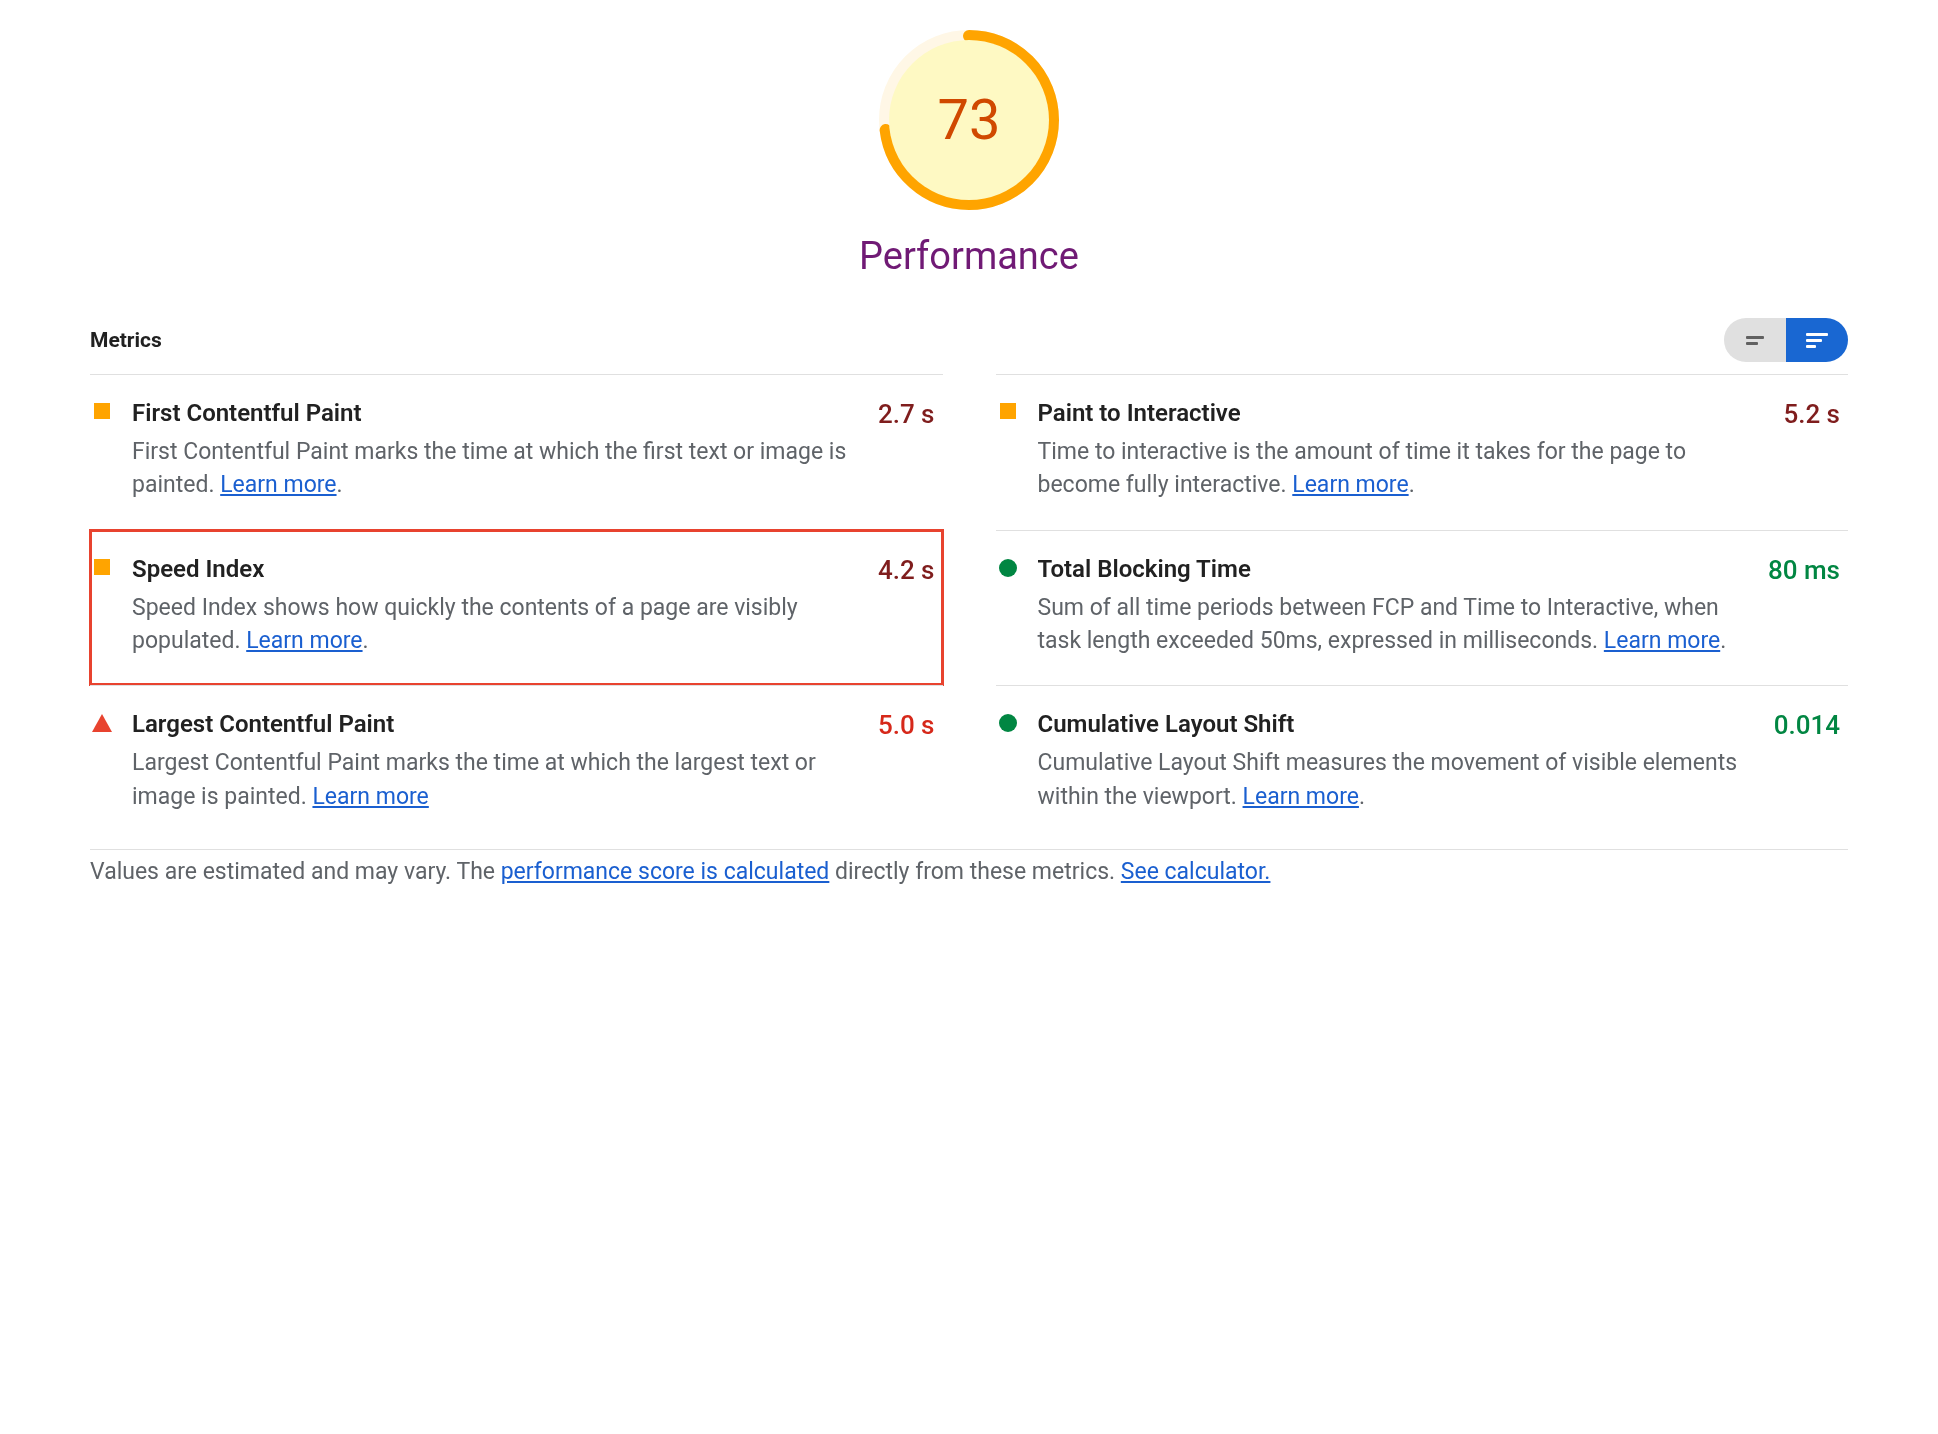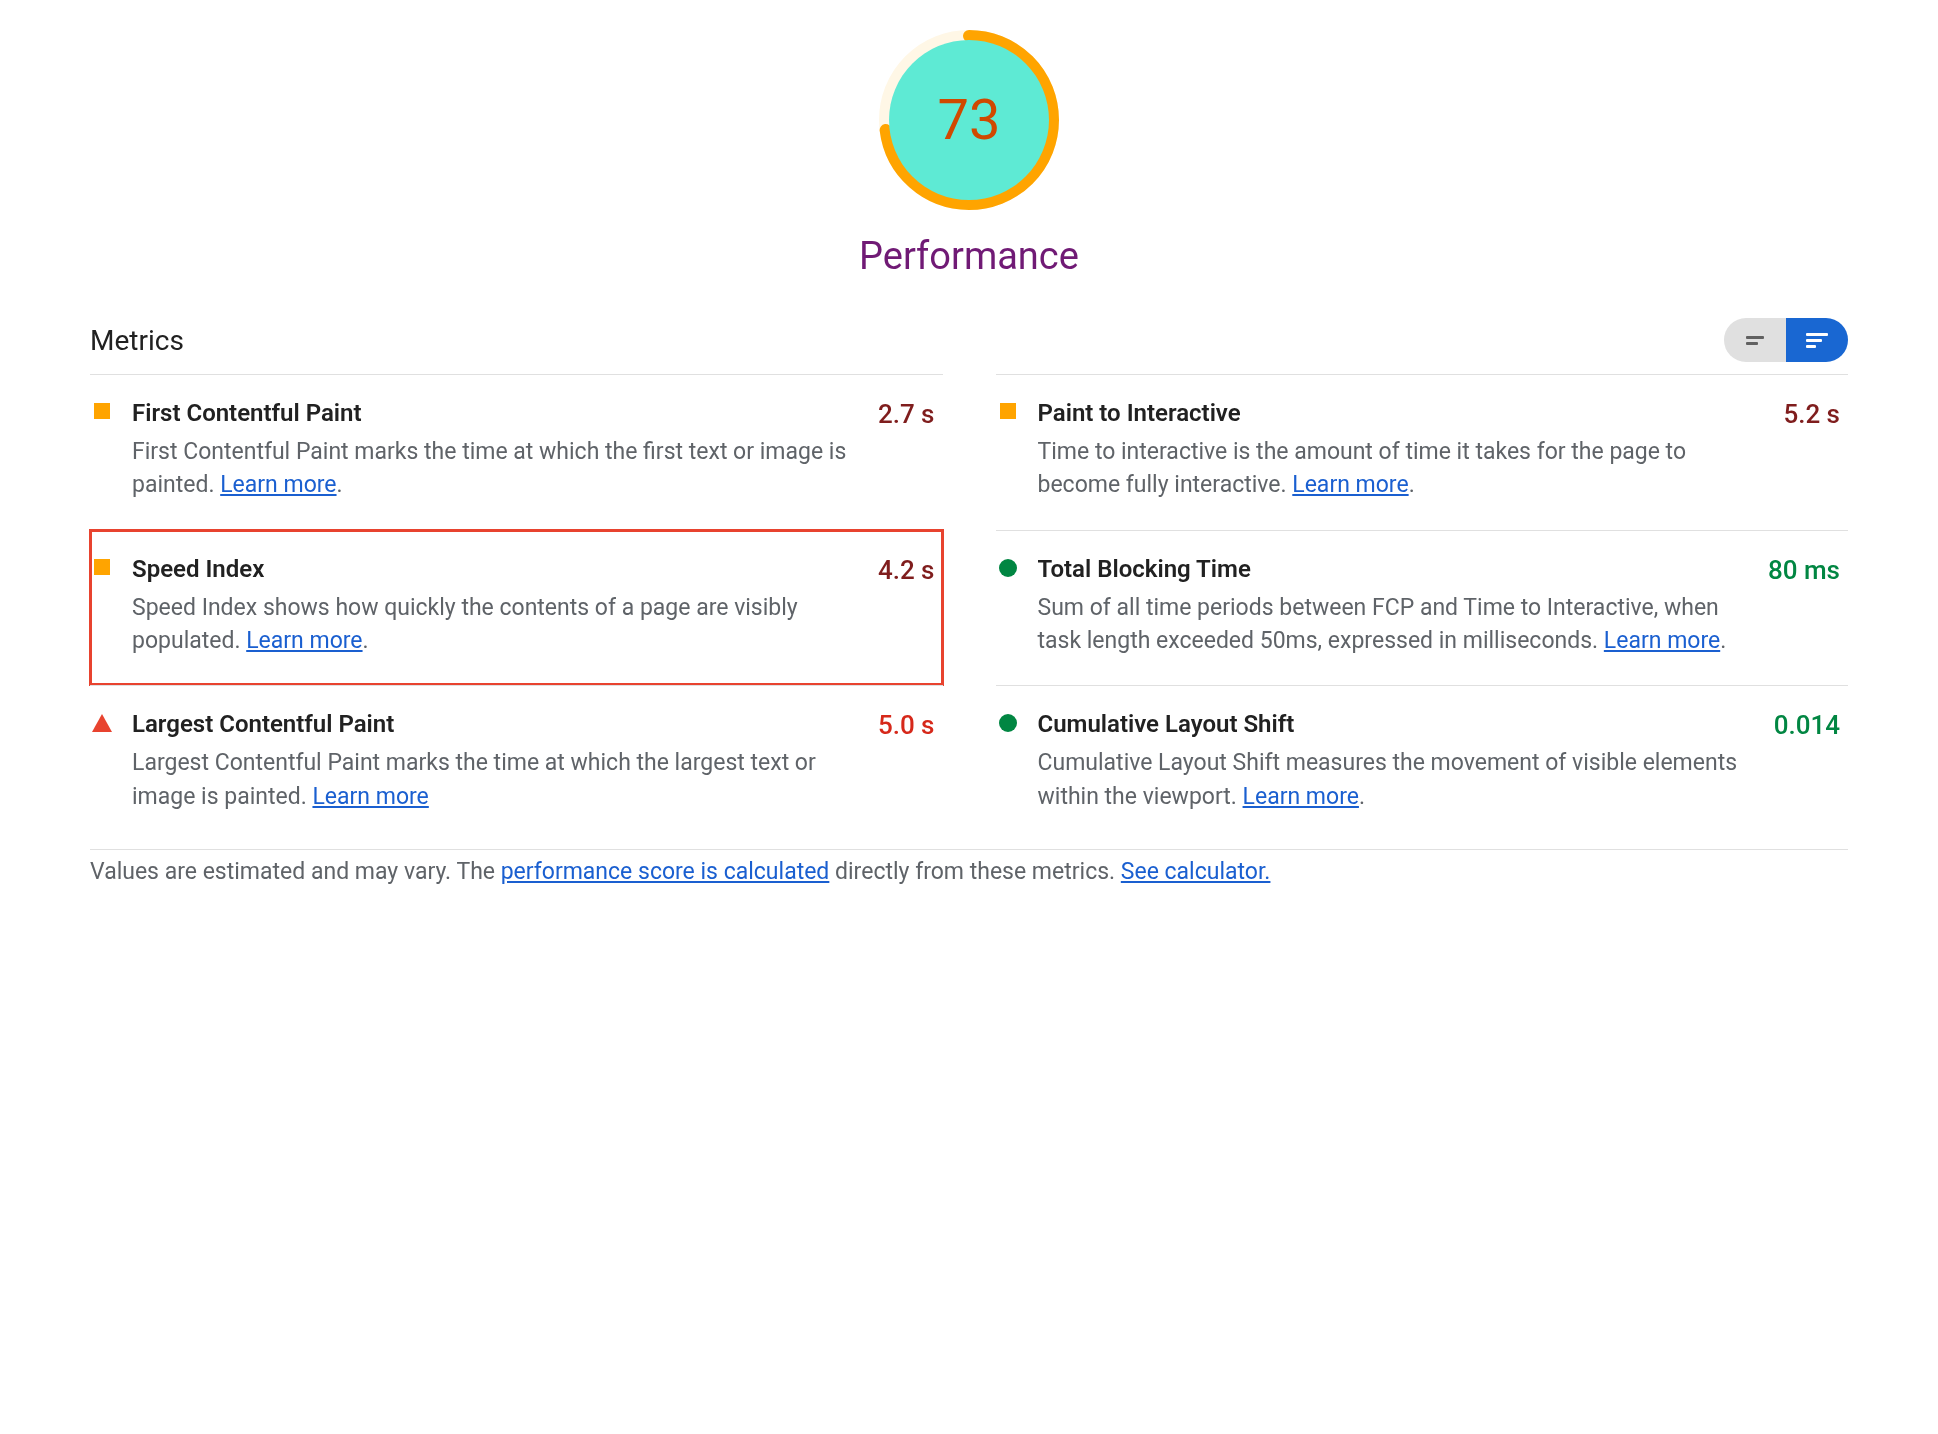--- a/index.html
+++ b/index.html
@@ -32,21 +32,21 @@
     .gauge-fg {
       fill: none;
       stroke: #FFA400;
       stroke-width: 12;
       stroke-linecap: round;
     }
     .gauge-inner {
       position: absolute;
       inset: 10px;
       border-radius: 50%;
-      background: #5eead4;
+      background: #fef9c3;
       display: flex;
       align-items: center;
       justify-content: center;
     }
     .gauge-score {
       font-size: 56px;
       font-weight: 400;
       color: #D04900;
     }
     .section-title {
@@ -56,22 +56,22 @@
       margin-top: 24px;
     }
 
     .metrics-header {
       display: flex;
       align-items: center;
       justify-content: space-between;
       padding-bottom: 12px;
     }
     .metrics-label {
-      font-size: 28px;
-      font-weight: 400;
+      font-size: 21px;
+      font-weight: 700;
       color: #212121;
     }
     .toggle {
       display: flex;
       border-radius: 999px;
       overflow: hidden;
       height: 44px;
     }
     .toggle-btn {
       width: 62px;

